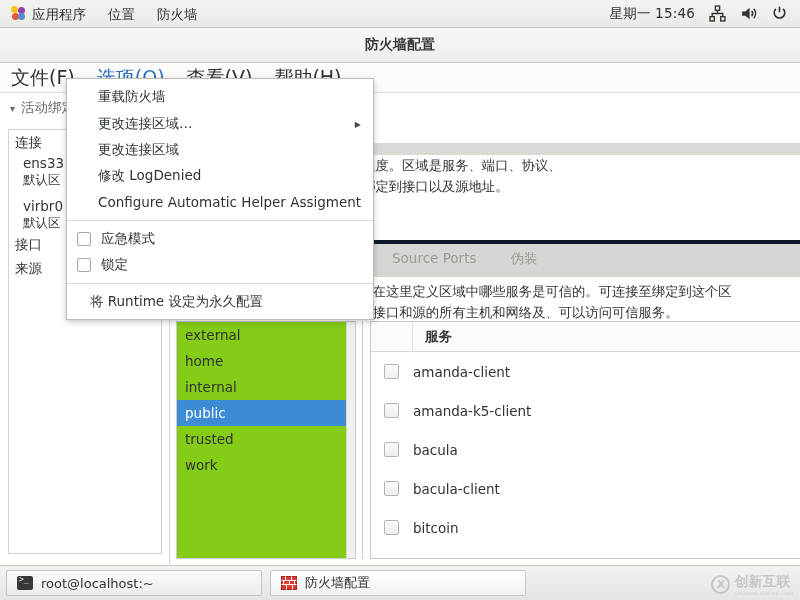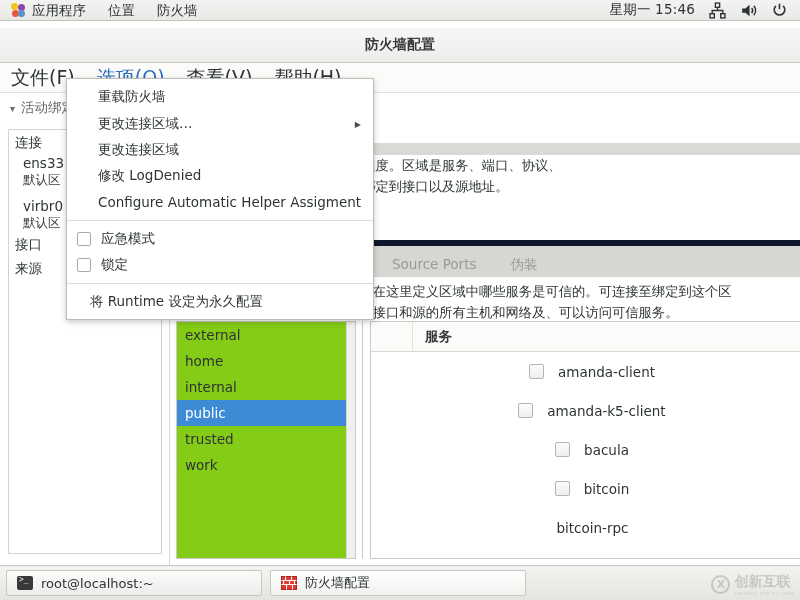--- a/index.html
+++ b/index.html
@@ -7,21 +7,21 @@
     width: 800px; height: 600px;
     font-family: "DejaVu Sans", "Liberation Sans", sans-serif;
     font-size: 13px;
     background: #ffffff;
     overflow: hidden;
   }
   #root { position: relative; width: 800px; height: 600px; }
 
   
   .top-panel {
-    position: absolute; left: 0; top: 0; width: 800px; height: 21px;
+    position: absolute; left: 0; top: 0; width: 800px; height: 28px;
     background: linear-gradient(to bottom, #f3f3f1 0%, #e9e9e6 100%);
     border-bottom: 1px solid #c2c2bb;
     display: flex; align-items: center; justify-content: center;
   }
   .panel-left { display: flex; align-items: center; height: 100%; }
   .panel-item {
     display: flex; align-items: center; gap: 6px;
     padding: 0 11px; height: 100%;
     color: #2e3436; font-size: 13.5px; line-height: 28px;
   }
@@ -112,22 +112,22 @@
   }
   .strip-grey {
     position: absolute; left: 185px; top: 50px; right: 0; height: 12px;
     background: #d9d9d5;
   }
 
   
   .tabsrow {
     position: absolute; left: 0; top: 147px; right: 0; height: 37px;
     background: #d6d6d2;
-    display: flex; align-items: flex-start;
-    border-top: 6px solid #0f172a;
+    display: flex; align-items: flex-end;
+    border-top: 4px solid #0f172a;
   }
   .tab-scroll-left {
     width: 22px; text-align: center; color: #4a4a48; font-size: 10px;
   }
   .tab {
     padding: 0 17px; height: 37px; line-height: 37px;
     font-size: 13.5px; color: #9a9a96; position: relative; white-space: nowrap;
   }
   .tab.sel { color: #1d1d1b; font-weight: bold; }
   .tab.sel::after {
@@ -166,21 +166,21 @@
   .svc-head {
     height: 30px; background: #fbfbfa; border-bottom: 1px solid #d8d8d4;
     display: flex; align-items: center;
   }
   .svc-head .ck-col { width: 42px; border-right: 1px solid #e2e2de; height:30px; }
   .svc-head .lbl {
     font-size: 13.5px; font-weight: bold; color: #3a3a38; padding-left: 12px;
   }
   .svc-row {
     height: 39px; display: flex; align-items: center;
-    font-size: 13.5px; color: #2e3436; justify-content: center;
+    font-size: 13.5px; color: #2e3436;
   }
   .cbx {
     width: 15px; height: 15px; margin-left: 13px;
     border: 1px solid #b4b4b0; border-radius: 2px;
     background: linear-gradient(to bottom, #fcfcfc, #eeeeec);
   }
   .svc-row .nm { padding-left: 14px; }
 
   
   .vbar {
@@ -380,20 +380,24 @@
         <div class="svc-row">
           <span class="cbx"></span>
           <span class="nm">amanda-k5-client</span>
         </div>
         <div class="svc-row">
           <span class="cbx"></span>
           <span class="nm">bacula</span>
         </div>
         <div class="svc-row">
           <span class="cbx"></span>
+          <span class="nm">bacula-client</span>
+        </div>
+        <div class="svc-row">
+          <span class="cbx"></span>
           <span class="nm">bitcoin</span>
         </div>
         <div class="svc-row">
 
           <span class="nm">bitcoin-rpc</span>
         </div>
 
       </div>
     </div>
   </div>

